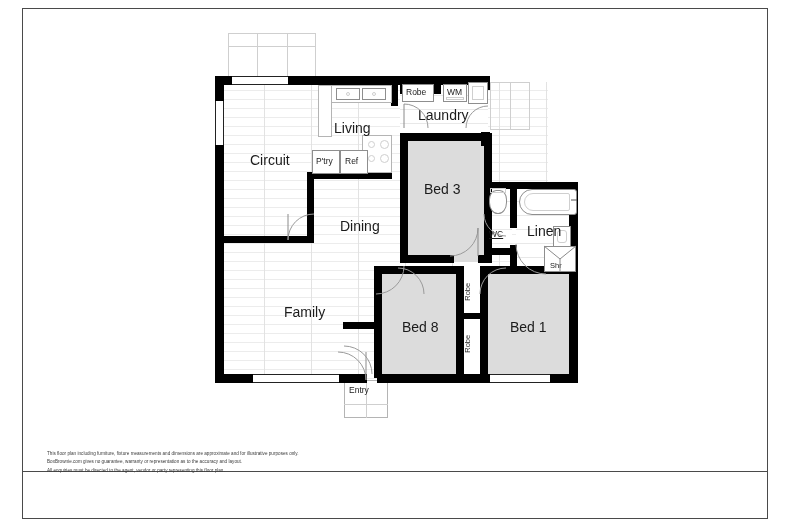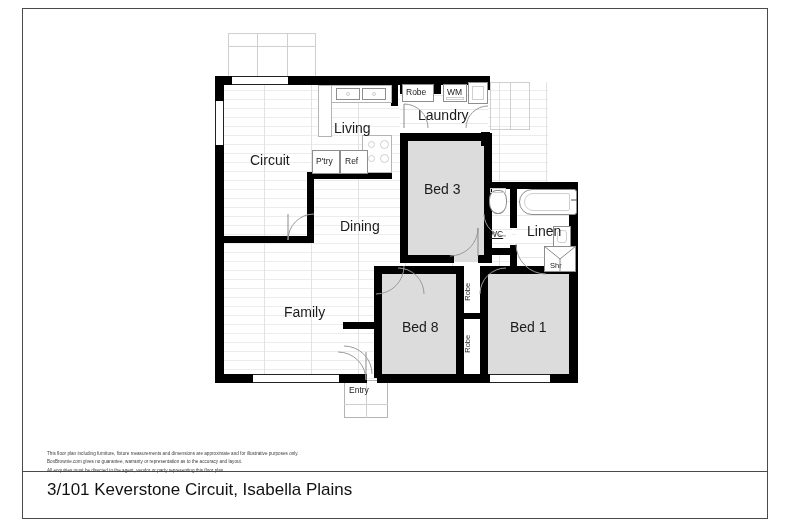--- a/index.html
+++ b/index.html
@@ -390,15 +390,14 @@
 
   </div>
 
 
   <div class="disclaimer">
     <div>This floor plan including furniture, fixture measurements and dimensions are approximate and for illustrative purposes only.</div>
     <div>BoxBrownie.com gives no guarantee, warranty or representation as to the accuracy and layout.</div>
     <div>All enquiries must be directed to the agent, vendor or party representing this floor plan.</div>
   </div>
 
-  <div class="address">3/101 Keverstone Circuit, Isabella Plains</div>
 
 </div>
 
 </body></html>

